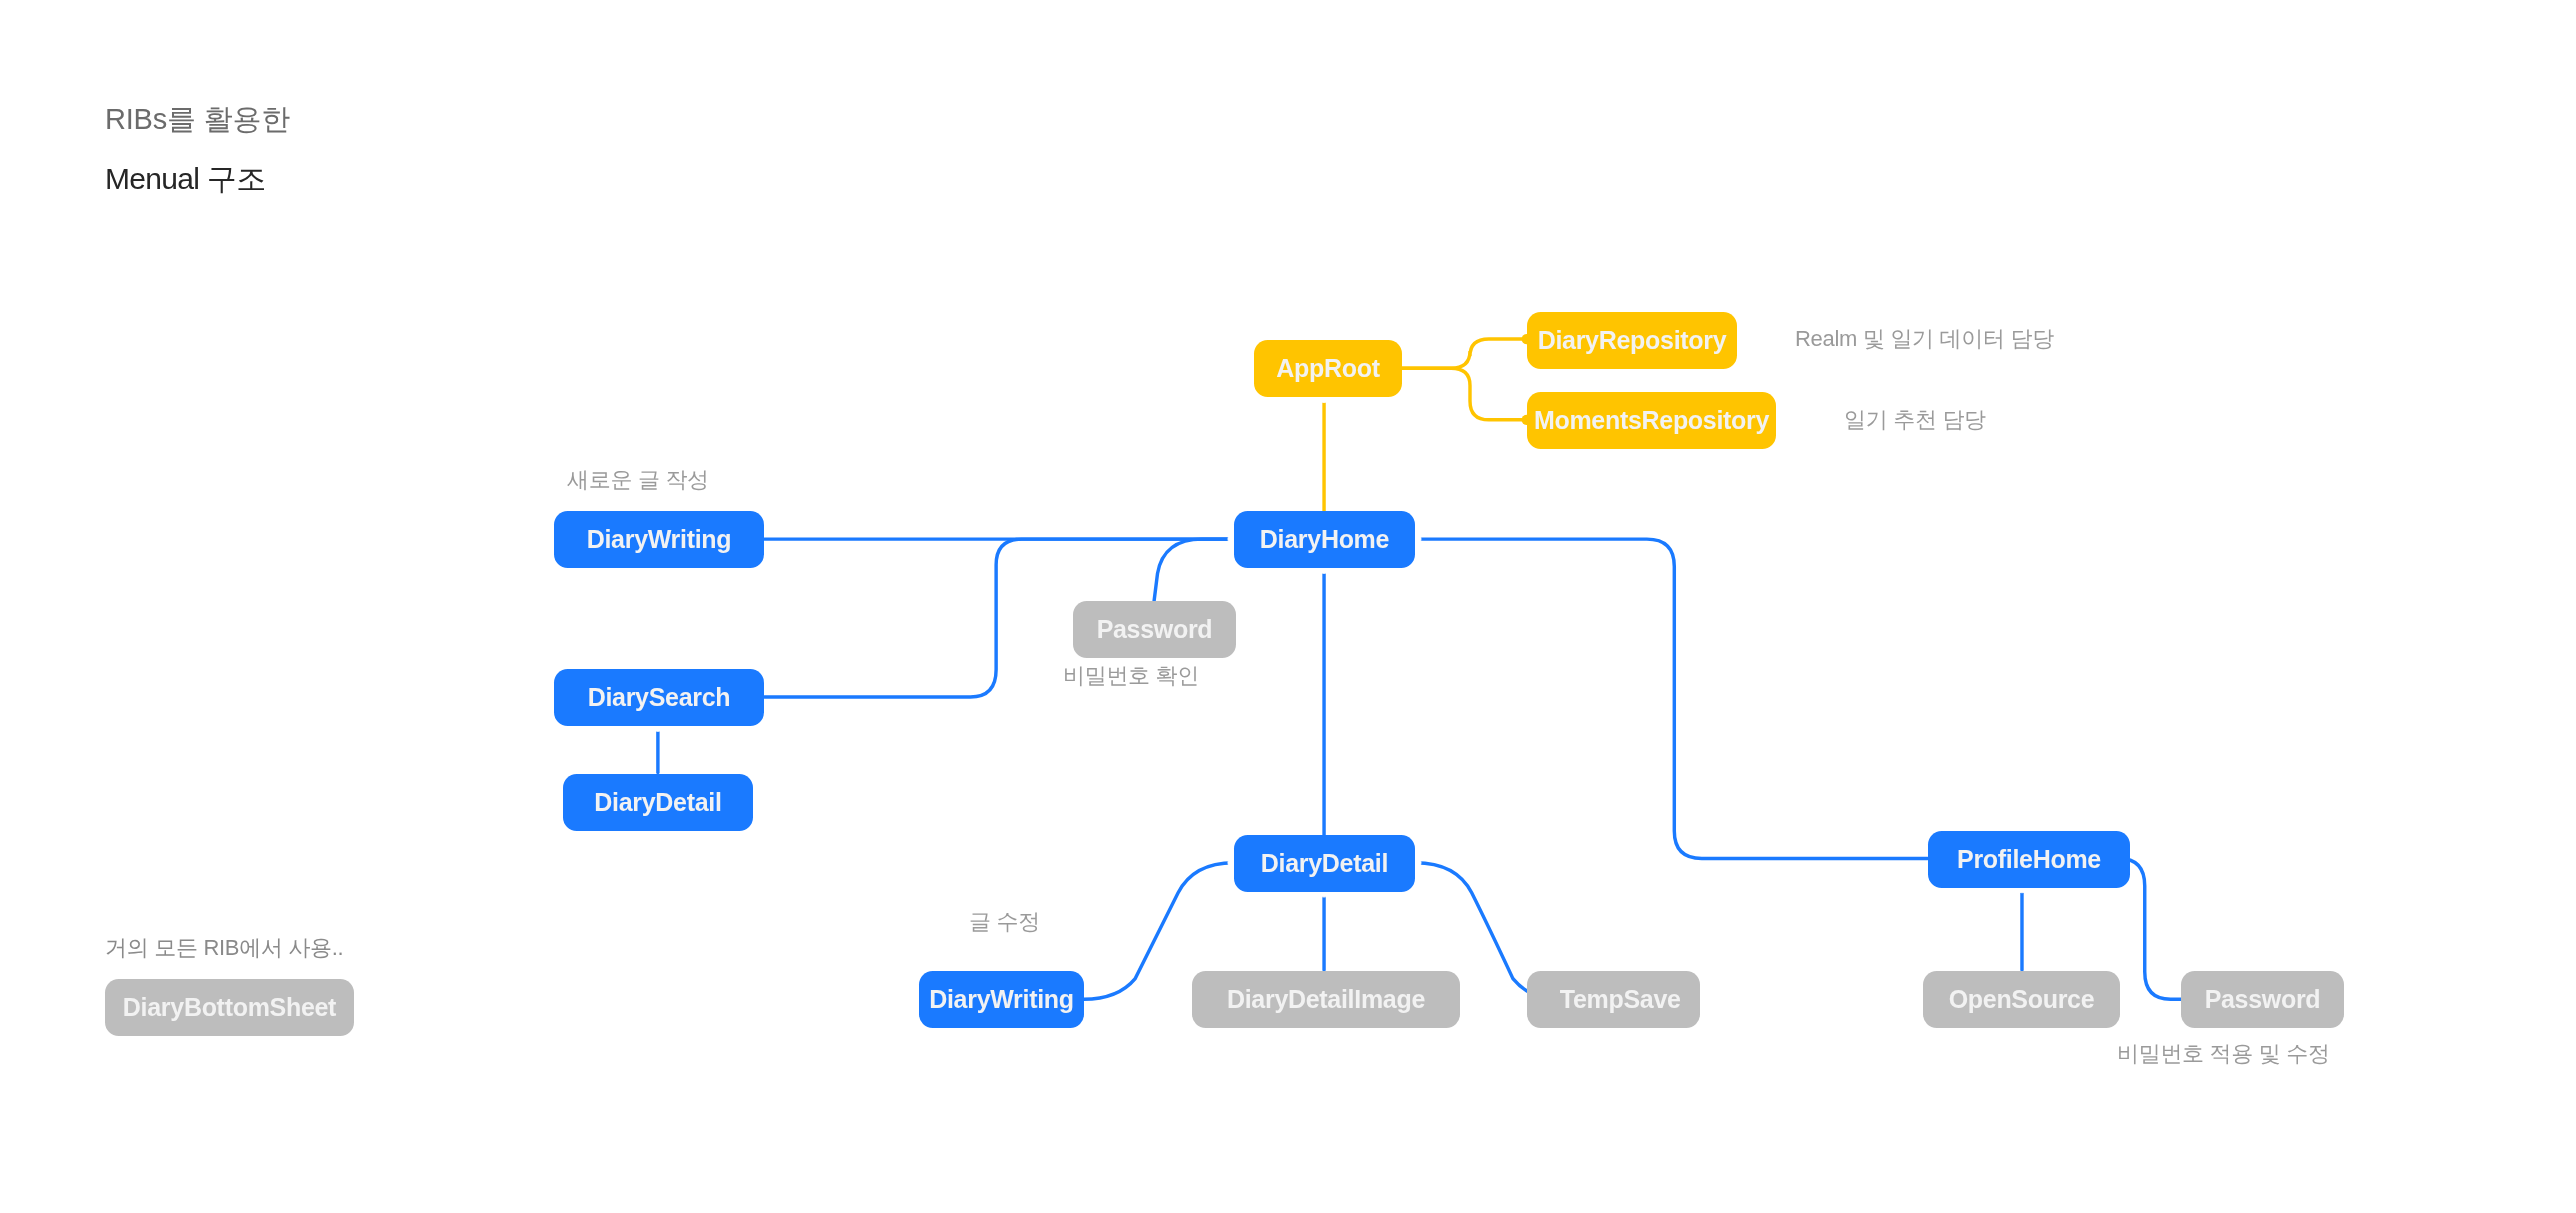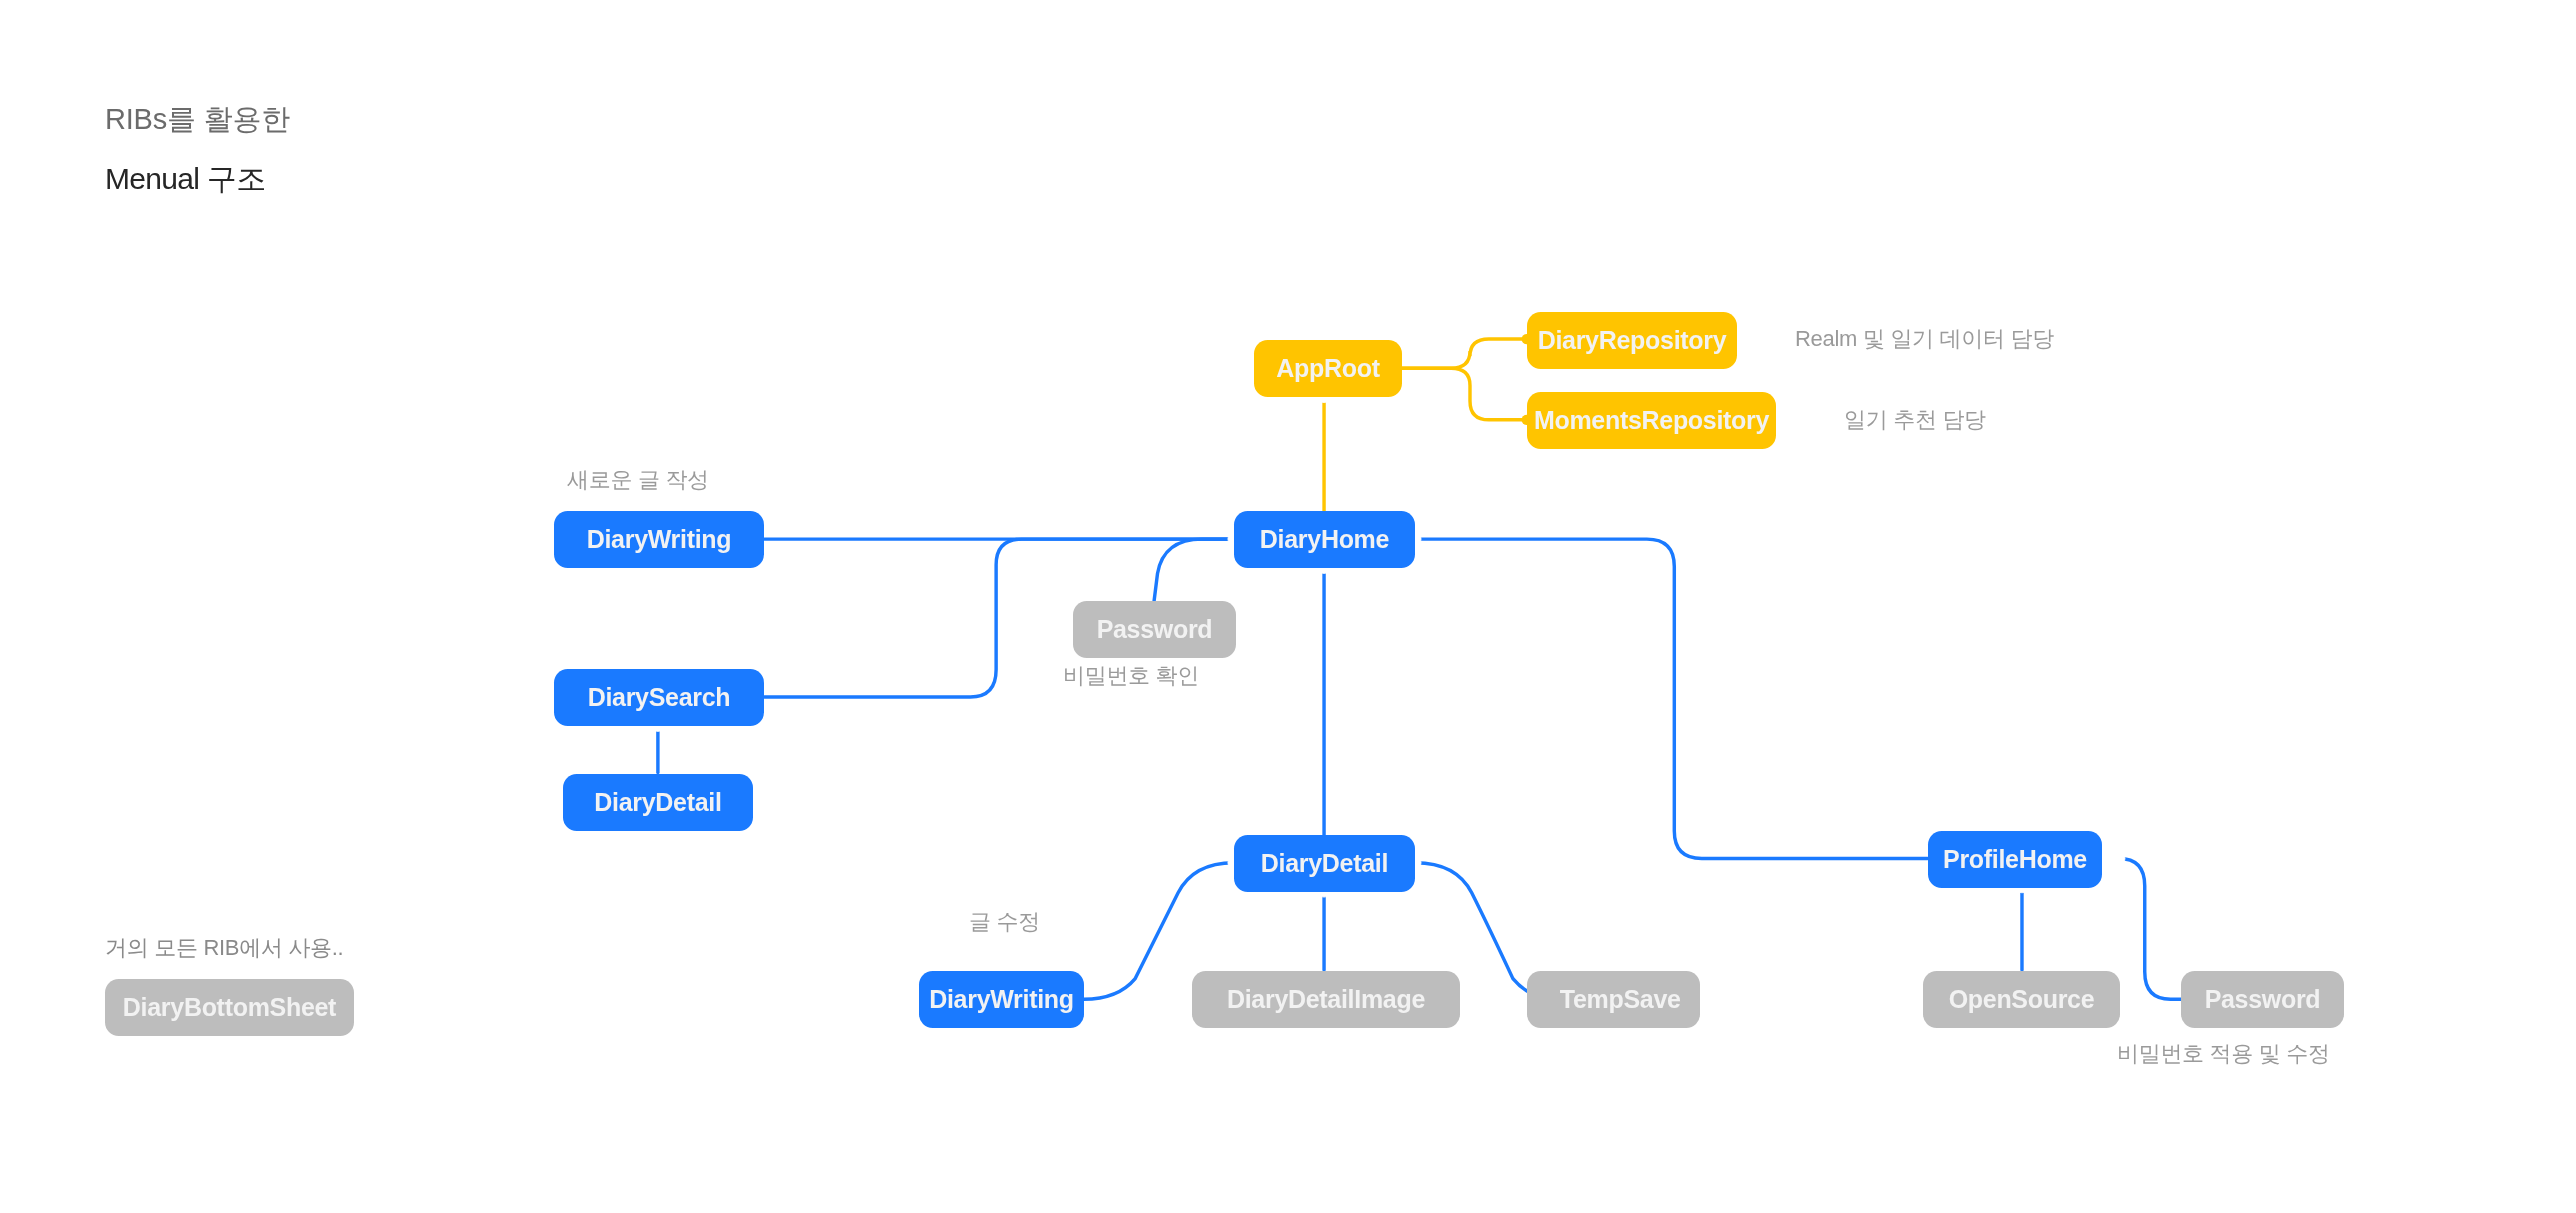--- a/index.html
+++ b/index.html
@@ -186,21 +186,21 @@
   </div>
 
   <div class="node gray" style="left:1192px; top:971px; width:268px;">
     <span>DiaryDetailImage</span>
   </div>
 
   <div class="node gray" style="left:1527px; top:971px; width:173px;padding-left:29px;">
     <span>TempSave</span>
   </div>
 
-  <div class="node blue" style="left:1928px; top:831px; width:174px;">
+  <div class="node blue" style="left:1928px; top:831px; width:202px;">
     <span>ProfileHome</span>
   </div>
 
   <div class="node gray" style="left:1923px; top:971px; width:197px;">
     <span>OpenSource</span>
   </div>
 
   <div class="node gray" style="left:2181px; top:971px; width:163px;">
     <span>Password</span>
   </div>

